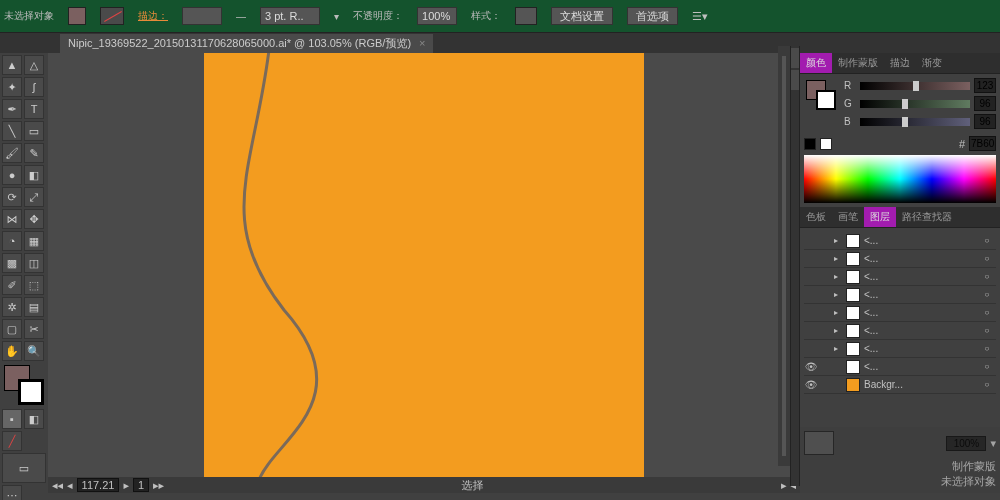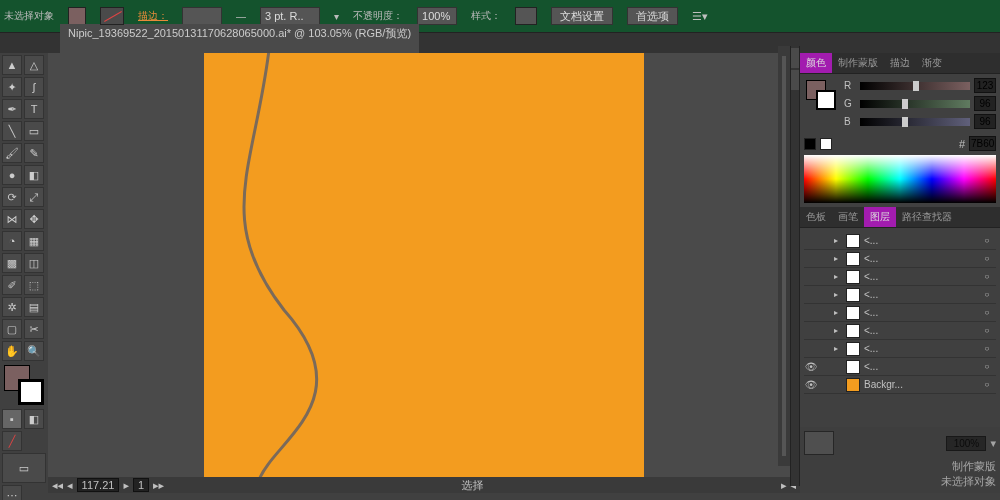--- a/index.html
+++ b/index.html
@@ -3,21 +3,21 @@
 <meta charset="utf-8">
 <style>
 * { margin:0; padding:0; box-sizing:border-box; font-family:"Microsoft YaHei",Arial,sans-serif; font-size:11px; }
 body { background:#404040; color:#c0c0c0; width:1000px; height:500px; overflow:hidden; position:relative; }
 .topbar { height:26px; background:#14532d; border-bottom:1px solid #222; display:flex; align-items:center; padding:16px 4px; gap:14px; }
 .swatch { width:18px; height:18px; border:1px solid #222; }
 .opt-label { color:#bbb; font-size:10px; }
 .opt-field { background:#555; border:1px solid #333; color:#ddd; padding:1px 4px; height:18px; min-width:40px; }
 .opt-btn { background:#555; border:1px solid #333; color:#ddd; padding:1px 8px; height:18px; }
 .tabstrip { height:20px; background:#333; display:flex; align-items:center; padding-left:60px; }
-.doctab { background:#4a4a4a; color:#ccc; padding:2px 8px; font-size:10px; display:flex; gap:8px; align-items:center;flex-direction:column; }
+.doctab { background:#4a4a4a; color:#ccc; padding:2px 8px; font-size:10px; display:flex; gap:8px; align-items:center; }
 .doctab .x { color:#888; }
 .main { display:flex; height:440px; }
 .tools { width:48px; background:#404040; display:flex; flex-wrap:wrap; gap:2px; padding:2px; align-content:flex-start; }
 .tool { width:20px; height:20px; background:#4a4a4a; border:1px solid #333; display:flex; align-items:center; justify-content:center; color:#ccc; font-size:11px; }
 .tool.wide { width:44px; height:30px; }
 .canvas-wrap { flex:1; position:relative; display:flex; flex-direction:column; }
 .canvas { flex:1; background:#4a4a4a; display:flex; align-items:center; justify-content:center; position:relative; overflow:hidden; }
 .artboard { width:440px; height:430px; background:#f39c1f; position:relative; }
 .curve { position:absolute; inset:0; }
 .statusbar { height:16px; background:#3a3a3a; display:flex; align-items:center; padding:0 4px; gap:4px; font-size:10px; }

